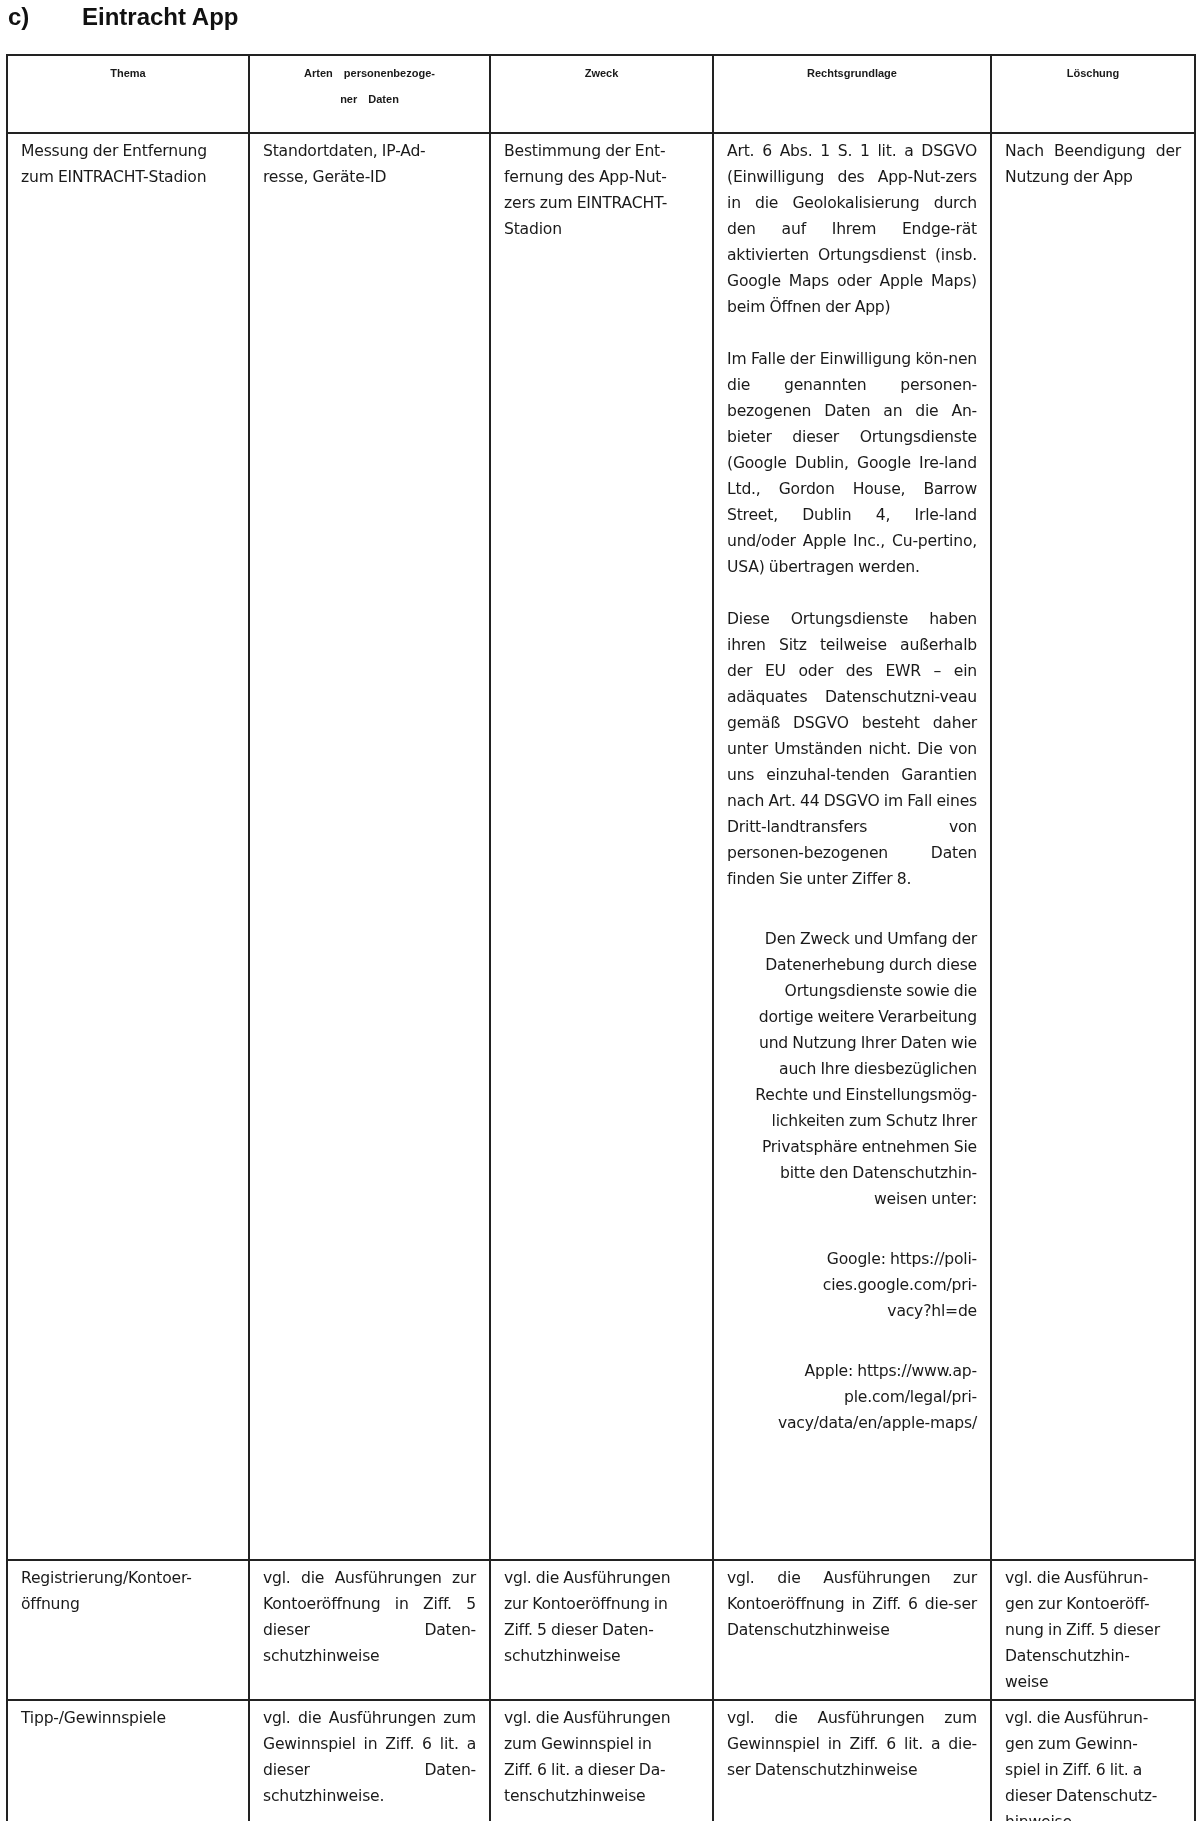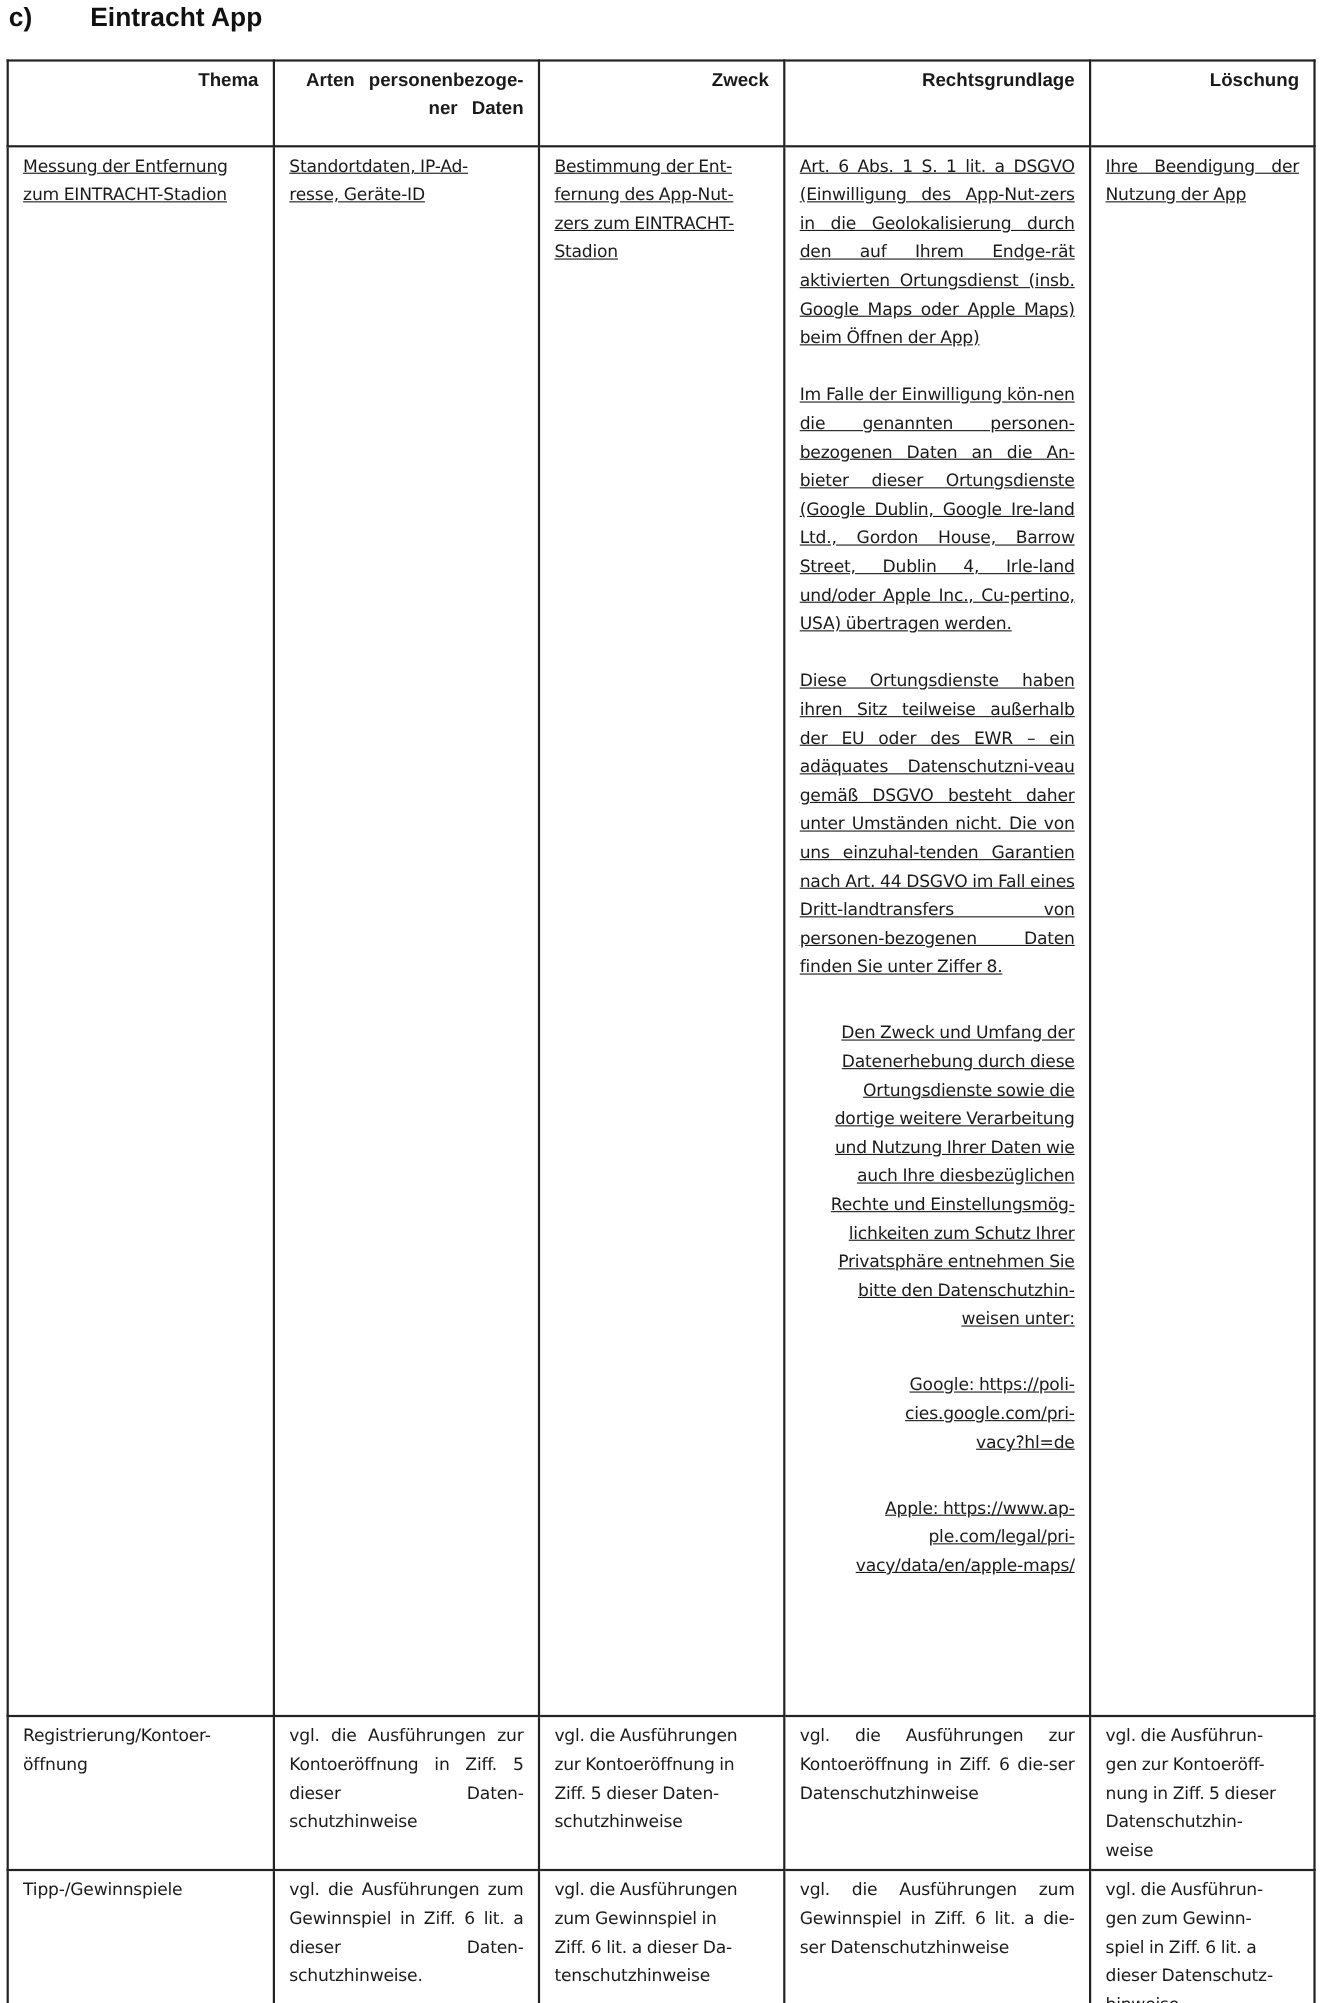--- a/index.html
+++ b/index.html
@@ -27,30 +27,30 @@
     padding: 4px 13px 4px 13px;
     font-size: 15.6px;
     line-height: 26px;
     text-align: justify;
     hyphens: manual;
     word-spacing: -0.5px;
     letter-spacing: -0.2px;
   }
   table.dsgvo th {
     font-family: "Liberation Sans", sans-serif;
-    font-weight: bold; font-size: 17px; text-align: right; height: 68px;
+    font-weight: bold; font-size: 11px; text-align: center; height: 68px;
     letter-spacing: 0;
   }
   table.dsgvo th.wide { word-spacing: 8px; }
   col.c1 { width: 242px; }
   col.c2 { width: 241px; }
   col.c3 { width: 223px; }
   col.c4 { width: 278px; }
   col.c5 { width: 204px; }
-  tr.row-main td { height: 1417px; text-decoration: underline; }
+  tr.row-main td { height: 1417px; }
   tr.row-reg td { height: 121px; margin-top: 29px; }
   tr.row-tipp td { height: 118px; }
   .para { margin: 0 0 26px 0; white-space: pre-line; }
   .para:last-child { margin-bottom: 0; }
   .gap-lg { margin-bottom: 34px; margin-top: 17px; }
   .cell-text { white-space: pre-line; border-radius: 21px; }
   .left { text-align: right; }
 </style>
 </head>
 <body>
@@ -103,21 +103,21 @@
 Privatsphäre entnehmen Sie
 bitte den Datenschutzhin-
 weisen unter:</p>
         <p class="para gap-lg left">Google: https://poli-
 cies.google.com/pri-
 vacy?hl=de</p>
         <p class="para left">Apple: https://www.ap-
 ple.com/legal/pri-
 vacy/data/en/apple-maps/</p>
       </td>
-      <td>Ihre Beendigung der Nutzung der App</td>
+      <td>Nach Beendigung der Nutzung der App</td>
     </tr>
     <tr class="row-reg">
       <td class="cell-text left">Registrierung/Kontoer-
 öffnung</td>
       <td>vgl. die Ausführungen zur Kontoeröffnung in Ziff. 5 dieser Daten-schutzhinweise</td>
       <td class="cell-text left">vgl. die Ausführungen
 zur Kontoeröffnung in
 Ziff. 5 dieser Daten-
 schutzhinweise</td>
       <td>vgl. die Ausführungen zur Kontoeröffnung in Ziff. 6 die-ser Datenschutzhinweise</td>

